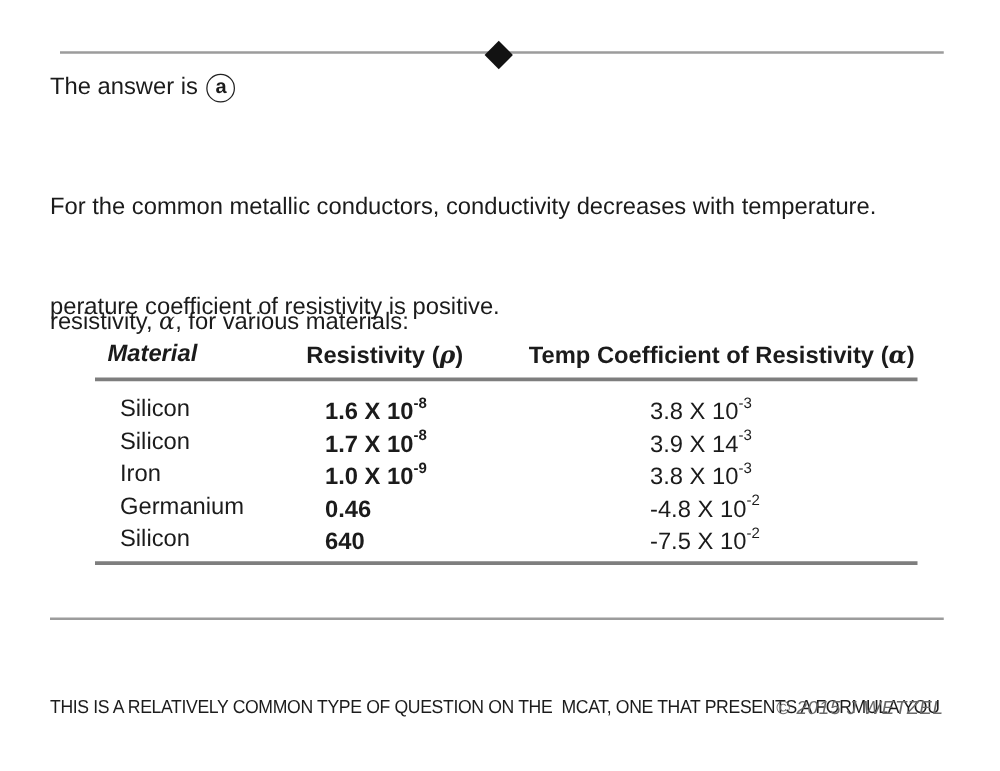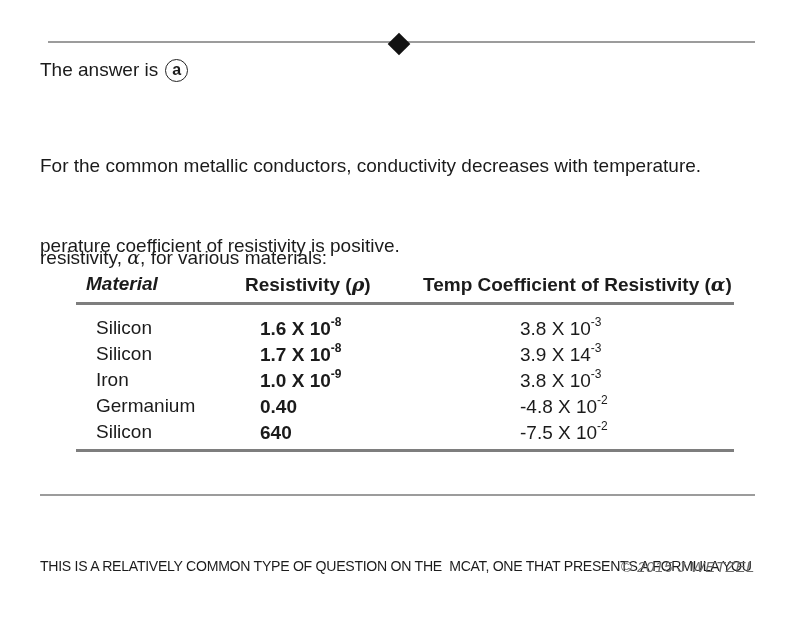--- a/index.html
+++ b/index.html
@@ -105,21 +105,21 @@
         <span class="td-res"><span>1.7 X 10</span><sup class="exp">-8</sup></span>
         <span class="td-coeff"><span>3.9 X 14</span><sup class="exp">-3</sup></span>
       </div>
       <div class="trow">
         <span class="td-material">Iron</span>
         <span class="td-res"><span>1.0 X 10</span><sup class="exp">-9</sup></span>
         <span class="td-coeff"><span>3.8 X 10</span><sup class="exp">-3</sup></span>
       </div>
       <div class="trow">
         <span class="td-material">Germanium</span>
-        <span class="td-res"><span>0.40</span><sup class="exp"></sup></span>
+        <span class="td-res"><span>0.46</span><sup class="exp"></sup></span>
         <span class="td-coeff"><span>-4.8 X 10</span><sup class="exp">-2</sup></span>
       </div>
       <div class="trow">
         <span class="td-material">Silicon</span>
         <span class="td-res"><span>640</span><sup class="exp"></sup></span>
         <span class="td-coeff"><span>-7.5 X 10</span><sup class="exp">-2</sup></span>
       </div>
     </div>
 
     <div class="bottom-rule"></div>

